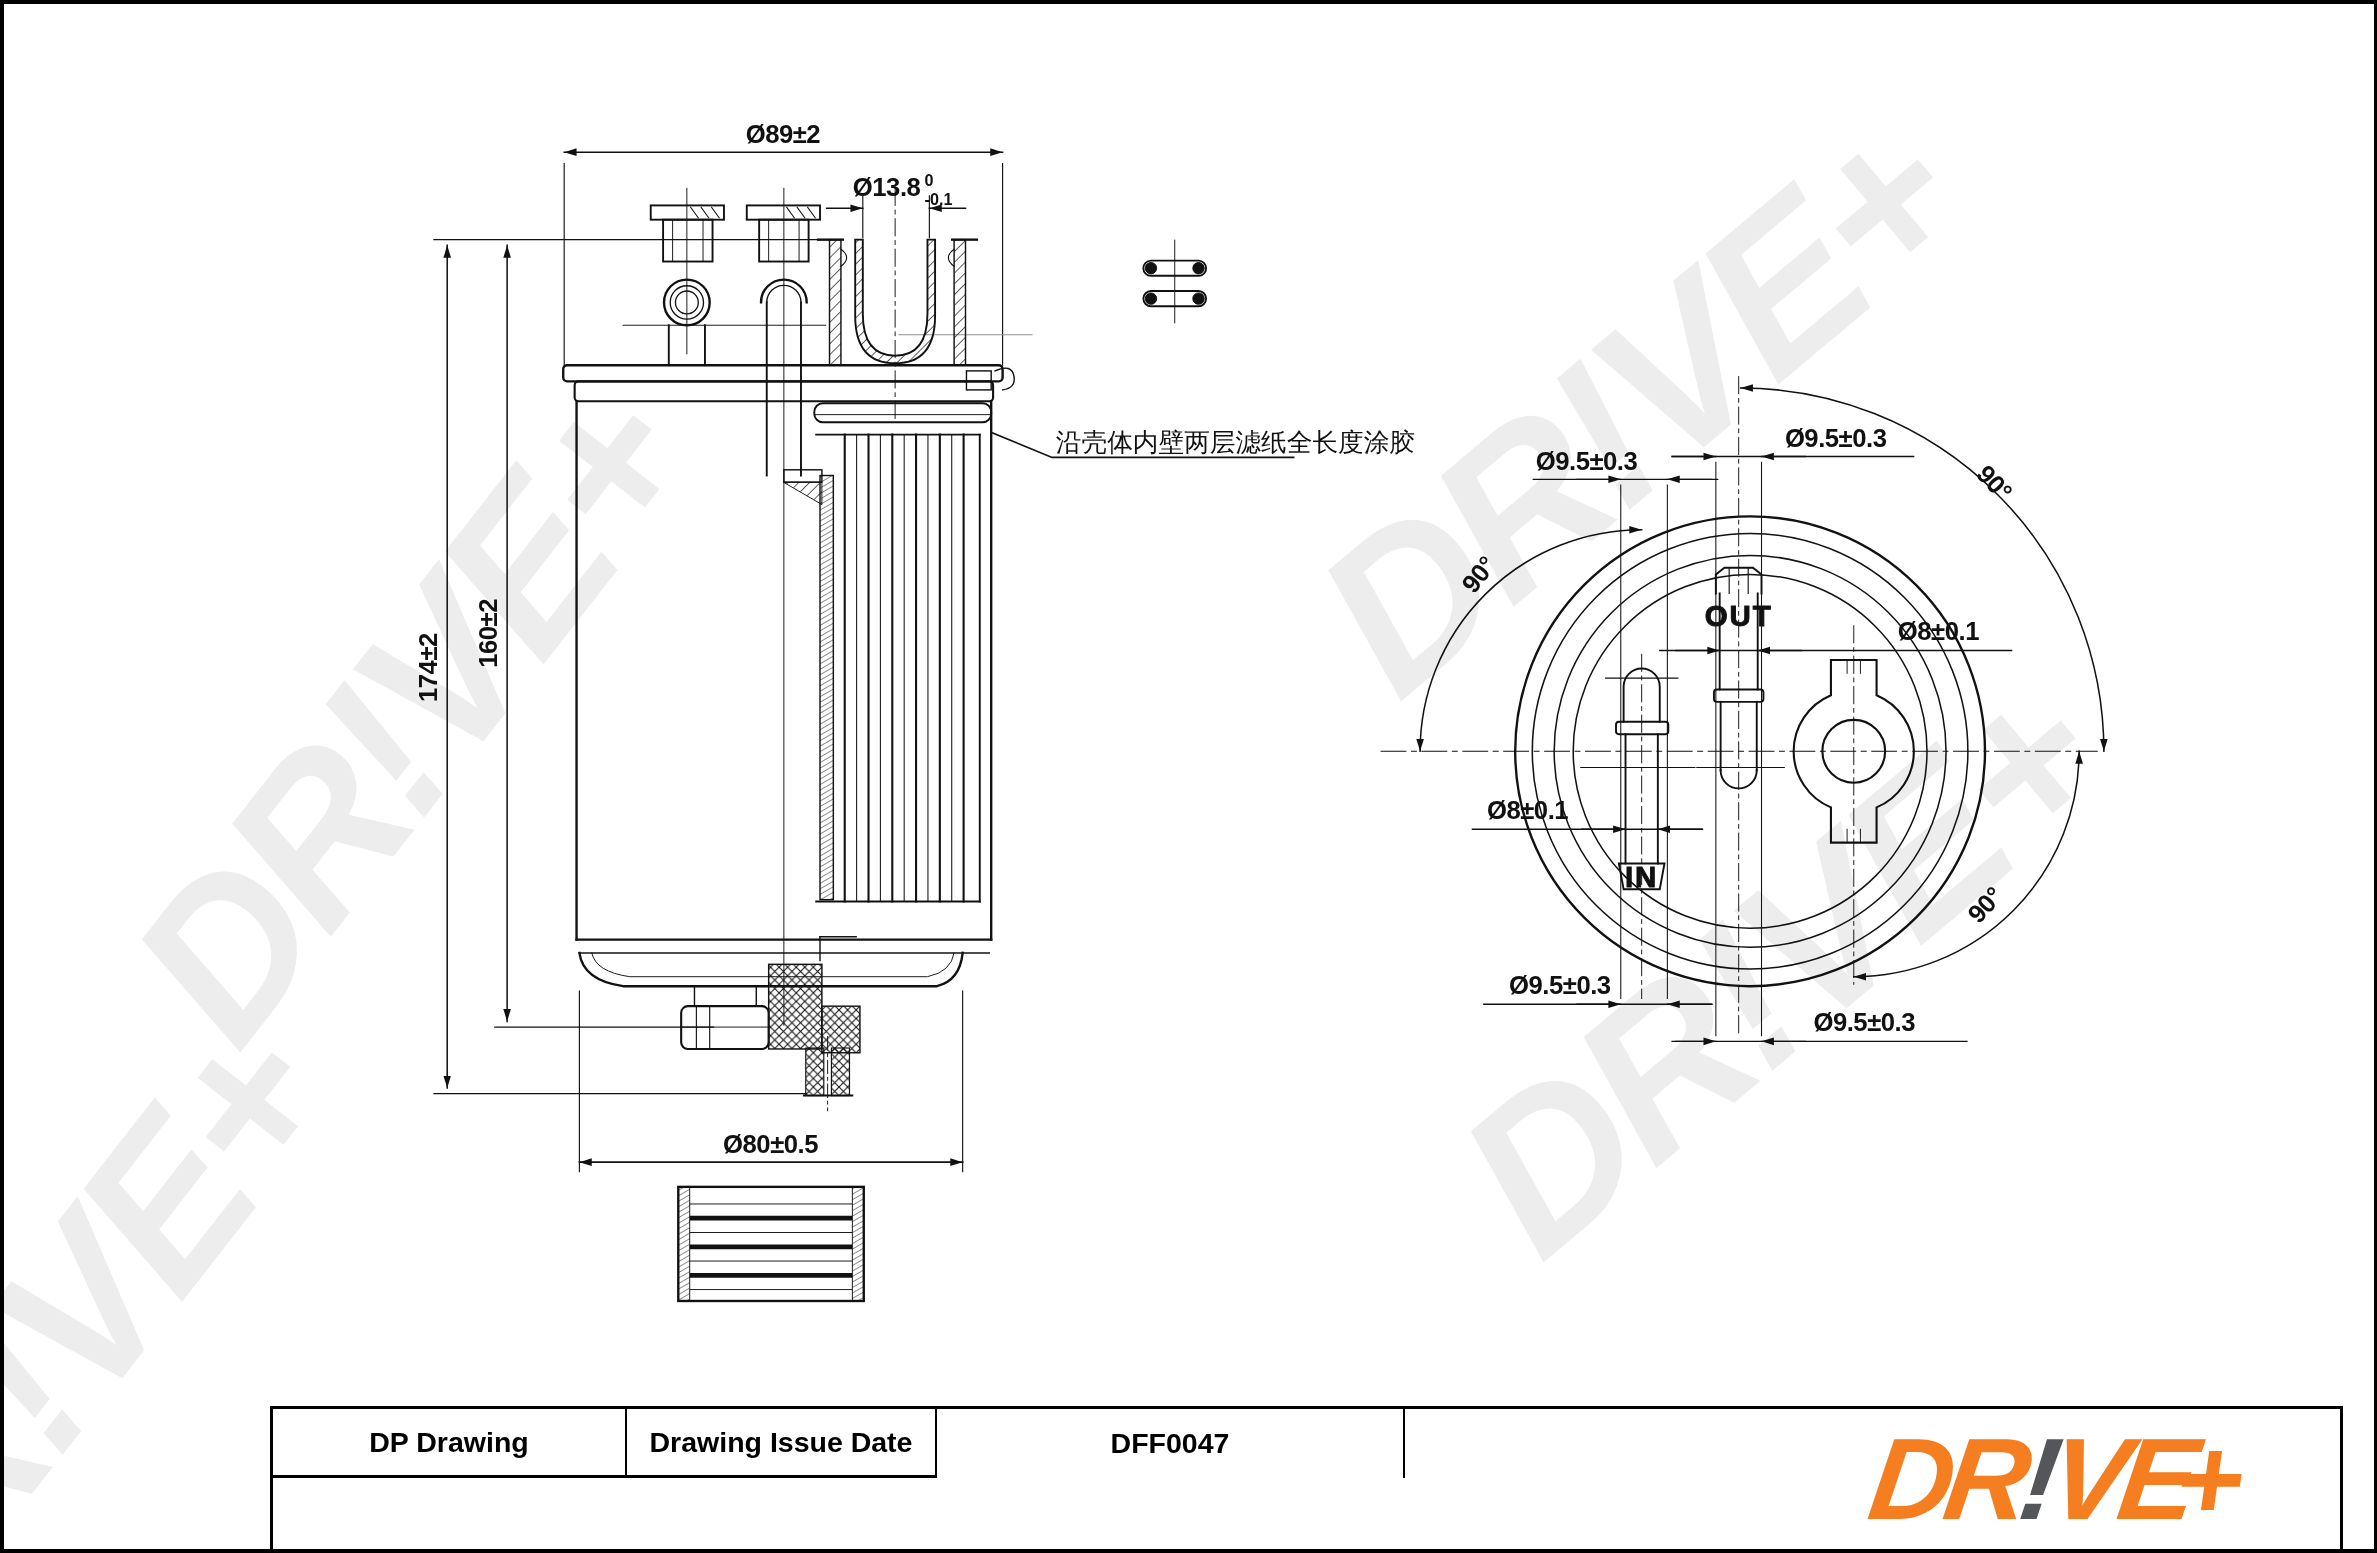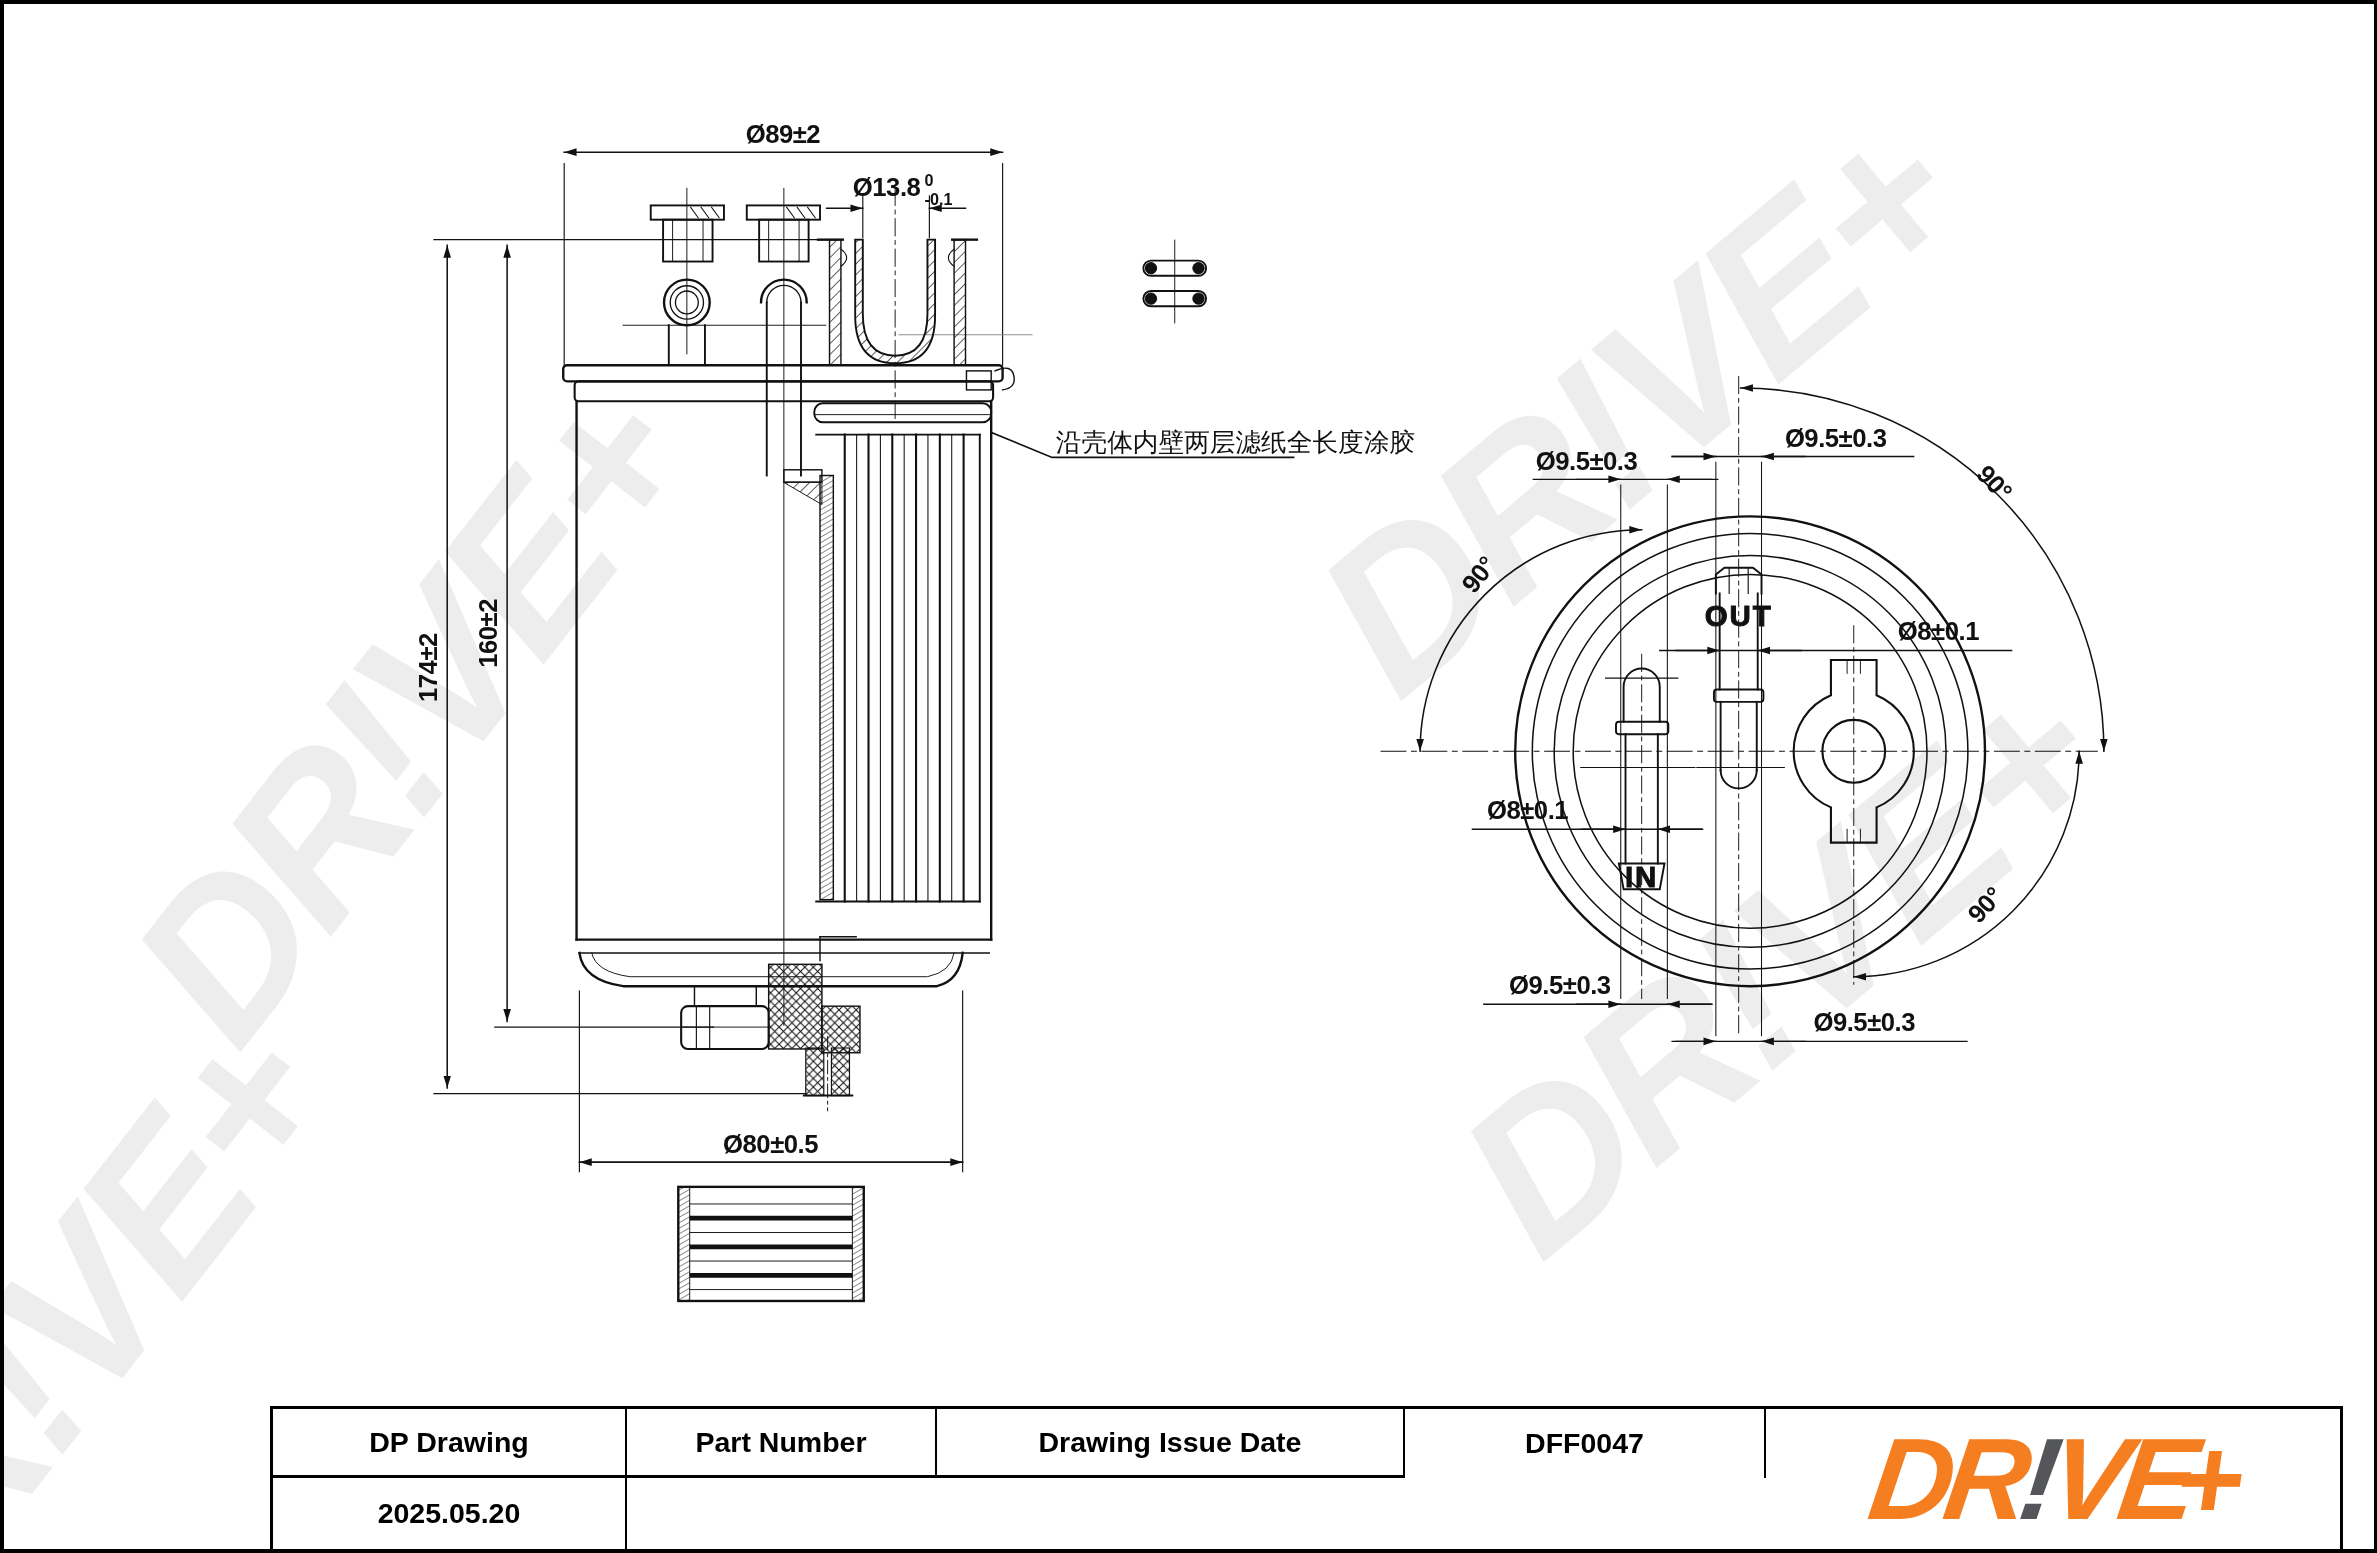--- a/index.html
+++ b/index.html
@@ -323,24 +323,22 @@
       <path d="M2186,790 A237,237 0 0 1 1949,1027" marker-start="url(#arr)" marker-end="url(#arr)"></path>
       <text class="dtxt" text-anchor="middle" stroke="none" transform="translate(1562,610) rotate(-52)">90°</text>
       <text class="dtxt" text-anchor="middle" stroke="none" transform="translate(2090,514) rotate(47)">90°</text>
       <text class="dtxt" text-anchor="middle" stroke="none" transform="translate(2094,958) rotate(-47)">90°</text>
     </g>
   </g>
 </svg>
 
   <div class="titleblock">
     <div class="tb-cell">DP Drawing</div>
-    <div class="tb-cell">Part Number</div>
     <div class="tb-cell">Drawing Issue Date</div>
     <div class="tb-logo">
       <div class="logo"><span class="lg-o">DR</span><span class="lg-g">!</span><span class="lg-o">VE</span><span class="lg-o lg-plus">+</span></div>
     </div>
     <div class="tb-cell tb-val">DFF0047</div>
-    <div class="tb-cell tb-val">2025.05.20</div>
   </div>
 
   <div id="frame"></div>
 </div>
 
 
 </body></html>

